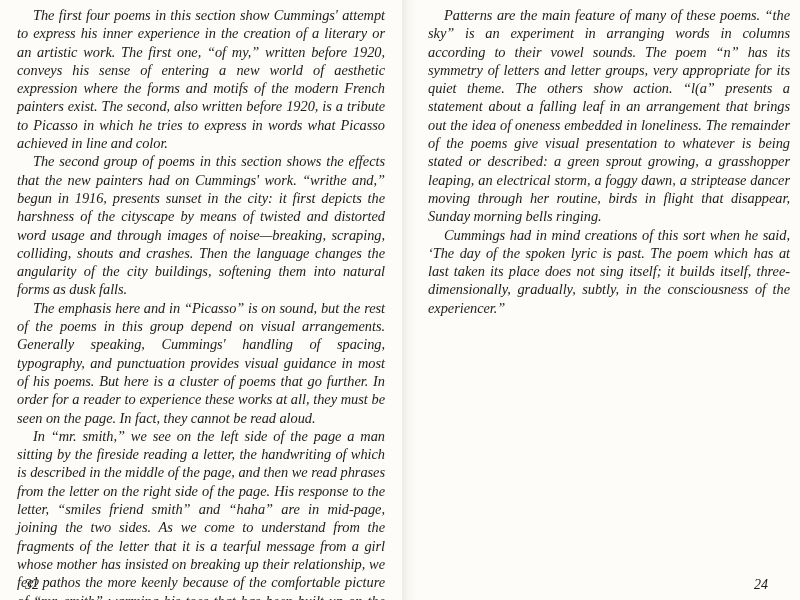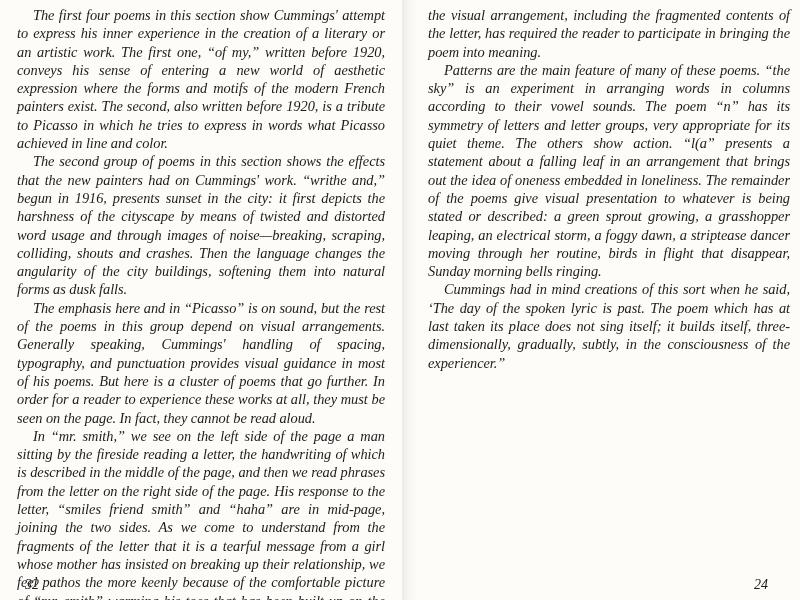--- a/index.html
+++ b/index.html
@@ -45,19 +45,18 @@
       <p class="para">The first four poems in this section show Cummings' attempt to express his inner experience in the creation of a literary or an artistic work. The first one, “of my,” written before 1920, conveys his sense of entering a new world of aesthetic expression where the forms and motifs of the modern French painters exist. The second, also written before 1920, is a tribute to Picasso in which he tries to express in words what Picasso achieved in line and color.</p>
       <p class="para">The second group of poems in this section shows the effects that the new painters had on Cummings' work. “writhe and,” begun in 1916, presents sunset in the city: it first depicts the harshness of the cityscape by means of twisted and distorted word usage and through images of noise—breaking, scraping, colliding, shouts and crashes. Then the language changes the angularity of the city buildings, softening them into natural forms as dusk falls.</p>
       <p class="para">The emphasis here and in “Picasso” is on sound, but the rest of the poems in this group depend on visual arrangements. Generally speaking, Cummings' handling of spacing, typography, and punctuation provides visual guidance in most of his poems. But here is a cluster of poems that go further. In order for a reader to experience these works at all, they must be seen on the page. In fact, they cannot be read aloud.</p>
       <p class="para">In “mr. smith,” we see on the left side of the page a man sitting by the fireside reading a letter, the handwriting of which is described in the middle of the page, and then we read phrases from the letter on the right side of the page. His response to the letter, “smiles friend smith” and “haha” are in mid-page, joining the two sides. As we come to understand from the fragments of the letter that it is a tearful message from a girl whose mother has insisted on breaking up their relationship, we feel pathos the more keenly because of the comfortable picture of “mr. smith” warming his toes that has been built up on the left side of the page. More important,</p>
     </div>
     <div class="page-number">32</div>
   </div>
 
   <div class="page page-right">
     <div class="text-block">
-      <p class="para cont">the visual arrangement, including the fragmented contents of the letter, has required the reader to participate in bringing the poem into meaning.</p>
       <p class="para">Patterns are the main feature of many of these poems. “the sky” is an experiment in arranging words in columns according to their vowel sounds. The poem “n” has its symmetry of letters and letter groups, very appropriate for its quiet theme. The others show action. “l(a” presents a statement about a falling leaf in an arrangement that brings out the idea of oneness embedded in loneliness. The remainder of the poems give visual presentation to whatever is being stated or described: a green sprout growing, a grasshopper leaping, an electrical storm, a foggy dawn, a striptease dancer moving through her routine, birds in flight that disappear, Sunday morning bells ringing.</p>
       <p class="para">Cummings had in mind creations of this sort when he said, ‘The day of the spoken lyric is past. The poem which has at last taken its place does not sing itself; it builds itself, three-dimensionally, gradually, subtly, in the consciousness of the experiencer.”</p>
     </div>
     <div class="page-number">24</div>
   </div>
 </div>
 
 </body></html>

